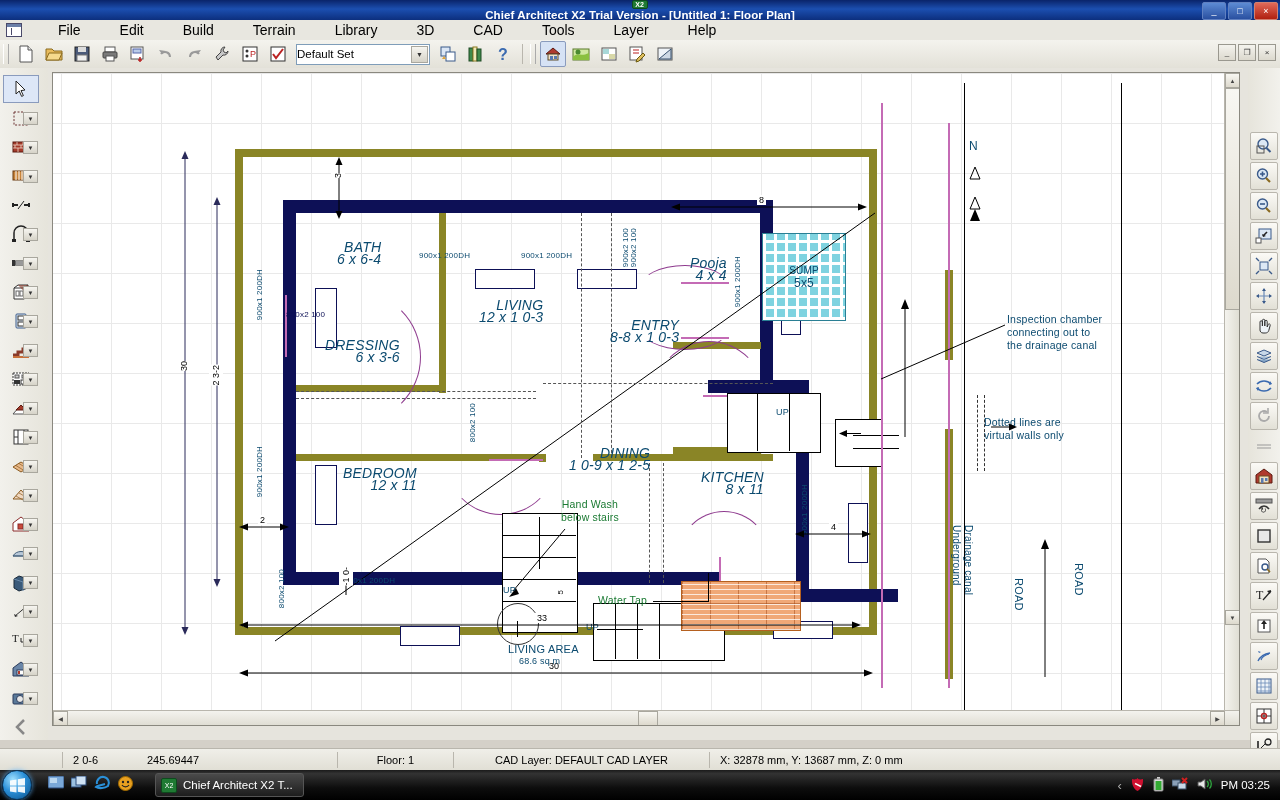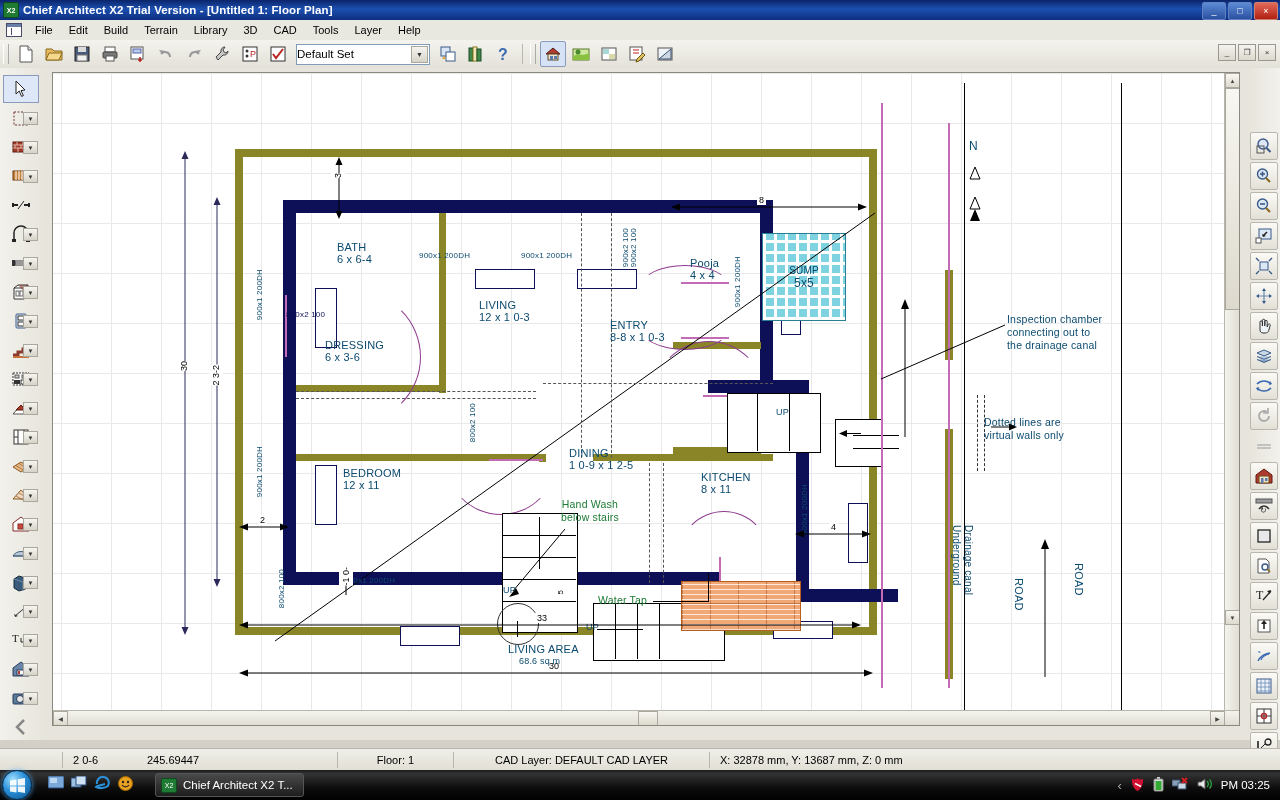--- a/index.html
+++ b/index.html
@@ -8,21 +8,21 @@
     font-family:"Liberation Sans", sans-serif;
     background:#d4d0c8;
     -webkit-font-smoothing:none;
   }
   .app{position:relative;width:1280px;height:800px;}
 
   
   .titlebar{
     position:absolute;left:0;top:0;width:1280px;height:20px;
     background:linear-gradient(to bottom,#0a246a 0%,#1c4fb0 45%,#0c2f7e 100%);
-    display:flex;align-items:center;
+    display:flex;align-items:center;flex-direction:column;
   }
   .titlebar .tb-icon{
     width:14px;height:14px;margin:0 4px 0 3px;background:#1f7a33;
     border:1px solid #0d4a1d;border-radius:2px;color:#fff;font-size:7px;
     display:flex;align-items:center;justify-content:center;font-weight:bold;
   }
   .titlebar .tb-title{color:#fff;font-size:11.5px;font-weight:bold;letter-spacing:0.1px;}
   .tb-buttons{position:absolute;right:2px;top:2px;display:flex;gap:2px;}
   .tb-btn{
     width:22px;height:16px;border:1px solid #6080c0;border-radius:2px;
@@ -37,21 +37,21 @@
     background:#e8e7e0;display:flex;align-items:center;
     border-bottom:1px solid #cfcdc4;
   }
   .menubar .mdi-icon{
     width:14px;height:12px;margin:0 5px 0 6px;border:1px solid #4a4a6a;background:#fff;
     position:relative;
   }
   .menubar .mdi-icon:before{content:"";position:absolute;left:0;top:0;right:0;height:3px;background:#6a7fa8;}
   .menubar .mdi-icon:after{content:"";position:absolute;left:4px;top:4px;bottom:1px;width:1px;background:#4a4a6a;}
   .menu-item{
-    font-size:11px;color:#000;padding:2px 8px;cursor:default;white-space:nowrap;
+    font-size:14px;color:#000;padding:2px 8px;cursor:default;white-space:nowrap;margin-left:23px;
   }
 
   
   .toolbar{
     position:absolute;left:0;top:40px;width:1280px;height:28px;
     background:linear-gradient(to bottom,#f4f3ee,#e3e1d8);
     border-bottom:1px solid #b9b6ad;display:flex;align-items:center;
   }
   .tbsep{width:1px;height:20px;background:#b9b6ad;margin:0 4px;}
   .tgrip{width:4px;height:20px;border-left:1px solid #fff;border-right:1px solid #aaa;margin:0 3px;}
@@ -160,21 +160,21 @@
     margin-left:22px;height:22px;padding:0 10px 0 5px;display:flex;align-items:center;gap:6px;
     border:1px solid #555;border-radius:3px;
     background:linear-gradient(to bottom,#4a4a4a,#1d1d1d);color:#fff;font-size:11.5px;
   }
   .tray{position:absolute;right:4px;top:0;height:30px;display:flex;align-items:center;gap:8px;color:#fff;font-size:11.5px;}
 
   
   .wall-d{position:absolute;background:#0d1056;}   
   .wall-o{position:absolute;background:#8a8526;}   
   .lbl{position:absolute;color:#0b4a6f;font-size:10.5px;white-space:nowrap;letter-spacing:.2px;}
-  .lbl.room{text-align:left;line-height:12px;font-size:11px;}
+  .lbl.room{text-align:right;line-height:12px;font-size:14px;font-style:italic;}
   .lbl.small{font-size:8px;}
   .lbl.green{color:#1a7a32;}
   .dimtxt{position:absolute;font-size:9px;color:#000;background:#fff;padding:0 2px;white-space:nowrap;}
   .vert{writing-mode:vertical-rl;}
   .vert180{writing-mode:vertical-rl;transform:rotate(180deg);}
   .winrect{position:absolute;background:#fff;border:1px solid #0d1056;}
   .magline{position:absolute;background:#c46bb5;}
   .blackline{position:absolute;background:#000;}
   .dashv{position:absolute;border-left:1px dashed #555;}
   .sumpbox{

